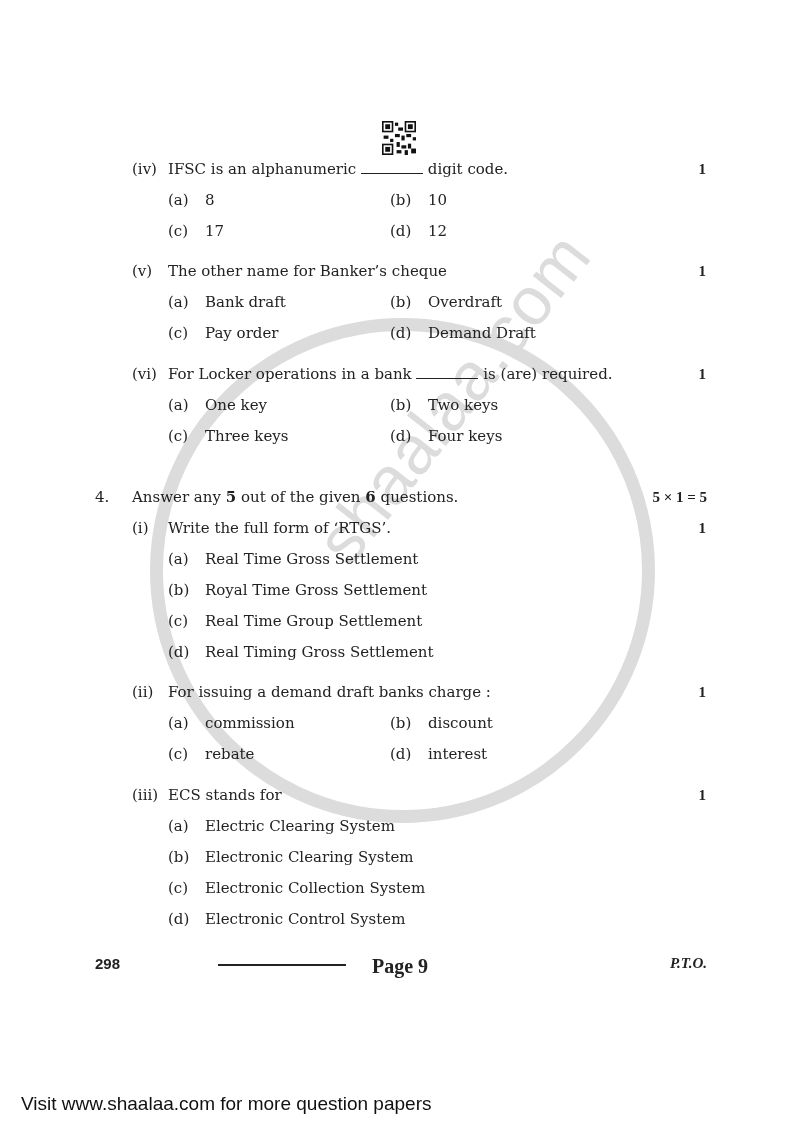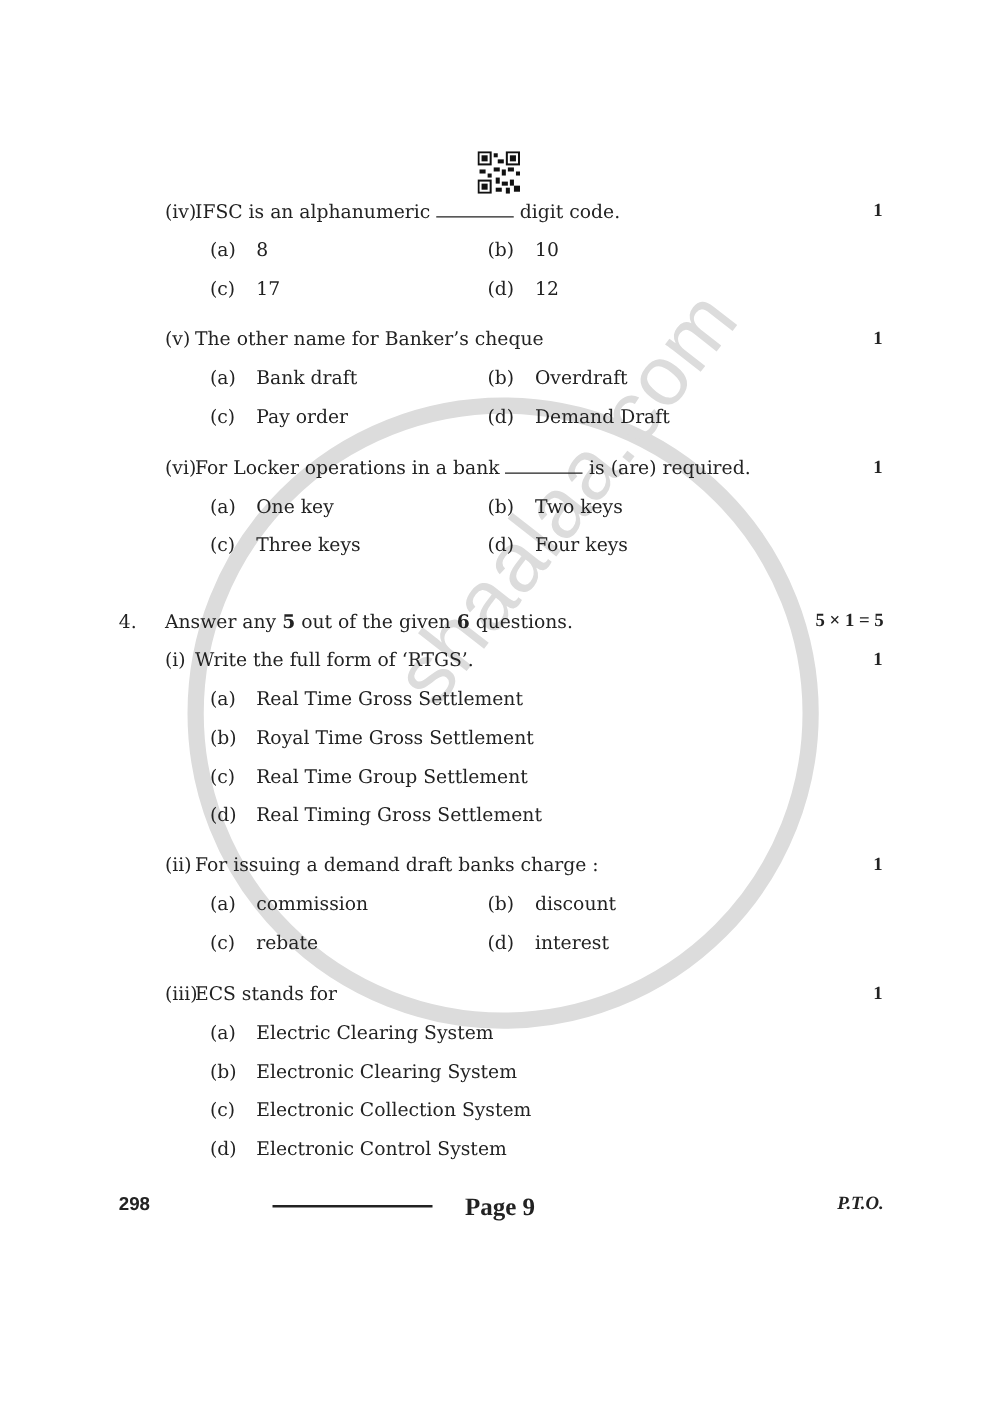--- a/index.html
+++ b/index.html
@@ -7,21 +7,21 @@
          font-family:"DejaVu Serif", "Liberation Serif", serif; color:#222; }
   .page { position:absolute; left:0; top:0; width:800px; height:1131px; }
   .watermark-circle { position:absolute; left:150px; top:318px; width:505px; height:505px;
          border:13px solid #dcdcdc; border-radius:50%; box-sizing:border-box; }
   .watermark-text { position:absolute; left:300px; top:530px; font-family:"Liberation Sans", sans-serif;
          font-size:68px; color:#dcdcdc; transform:rotate(-52deg); transform-origin:left top;
          letter-spacing:1px; white-space:nowrap; }
   .qr { position:absolute; left:382px; top:121px; width:34px; height:34px; }
   .row { position:absolute; font-size:15px; line-height:18px; white-space:nowrap; }
   .qn { position:absolute; left:132px; }
-  .qtext { position:absolute; left:156px; }
+  .qtext { position:absolute; left:168px; }
   .marks { position:absolute; right:94px; font-weight:bold; font-family:"Liberation Serif", serif; }
   .opt-l { position:absolute; left:168px; }
   .opt-lt { position:absolute; left:205px; }
   .opt-r { position:absolute; left:390px; }
   .opt-rt { position:absolute; left:428px; }
   .blank { display:inline-block; width:62px; border-bottom:1.5px solid #222; height:13px; vertical-align:baseline; }
   b { font-weight:bold; }
   .footer-num { position:absolute; left:95px; top:955px; font-weight:bold; font-size:15px; font-family:Liberation Sans, sans-serif; }
   .footer-line { position:absolute; left:218px; top:964px; width:128px; height:2px; background:#222; }
   .footer-page { position:absolute; left:372px; top:955px; font-weight:bold; font-size:20px; font-family:"Liberation Serif", serif; }
@@ -182,13 +182,14 @@
   <div class="row" style="top:910px;left:0;">
     <span class="opt-l">(d)</span>
     <span class="opt-lt">Electronic Control System</span>
   </div>
 
   <span class="footer-num">298</span>
   <div class="footer-line"></div>
   <span class="footer-page">Page 9</span>
   <span class="footer-pto">P.T.O.</span>
 
+  <div class="visit">Visit www.shaalaa.com for more question papers</div>
 </div>
 
 </body></html>

